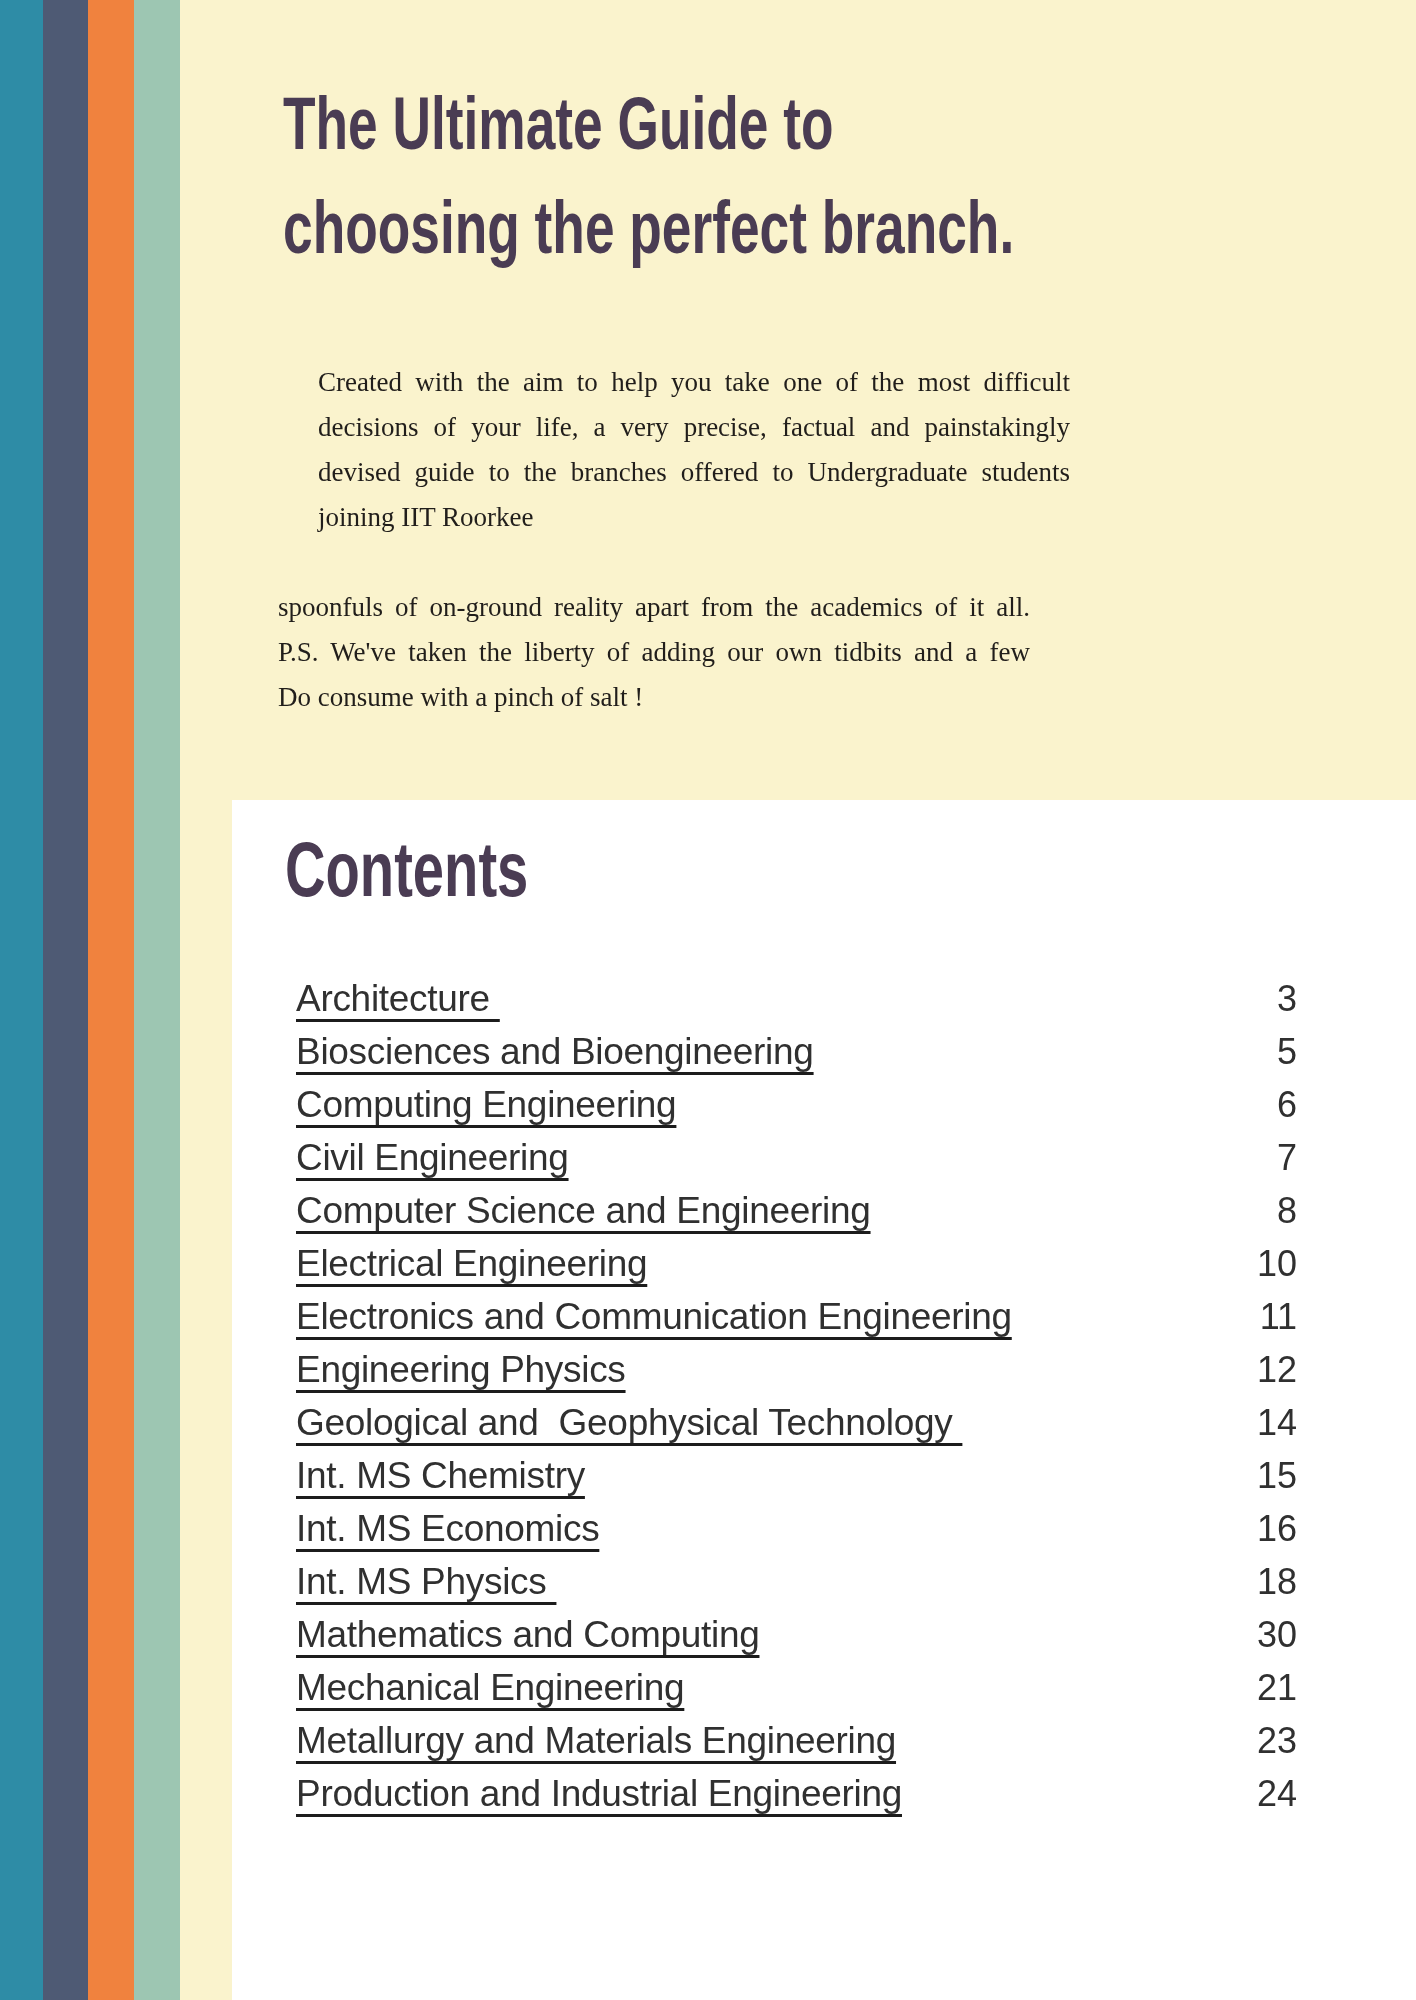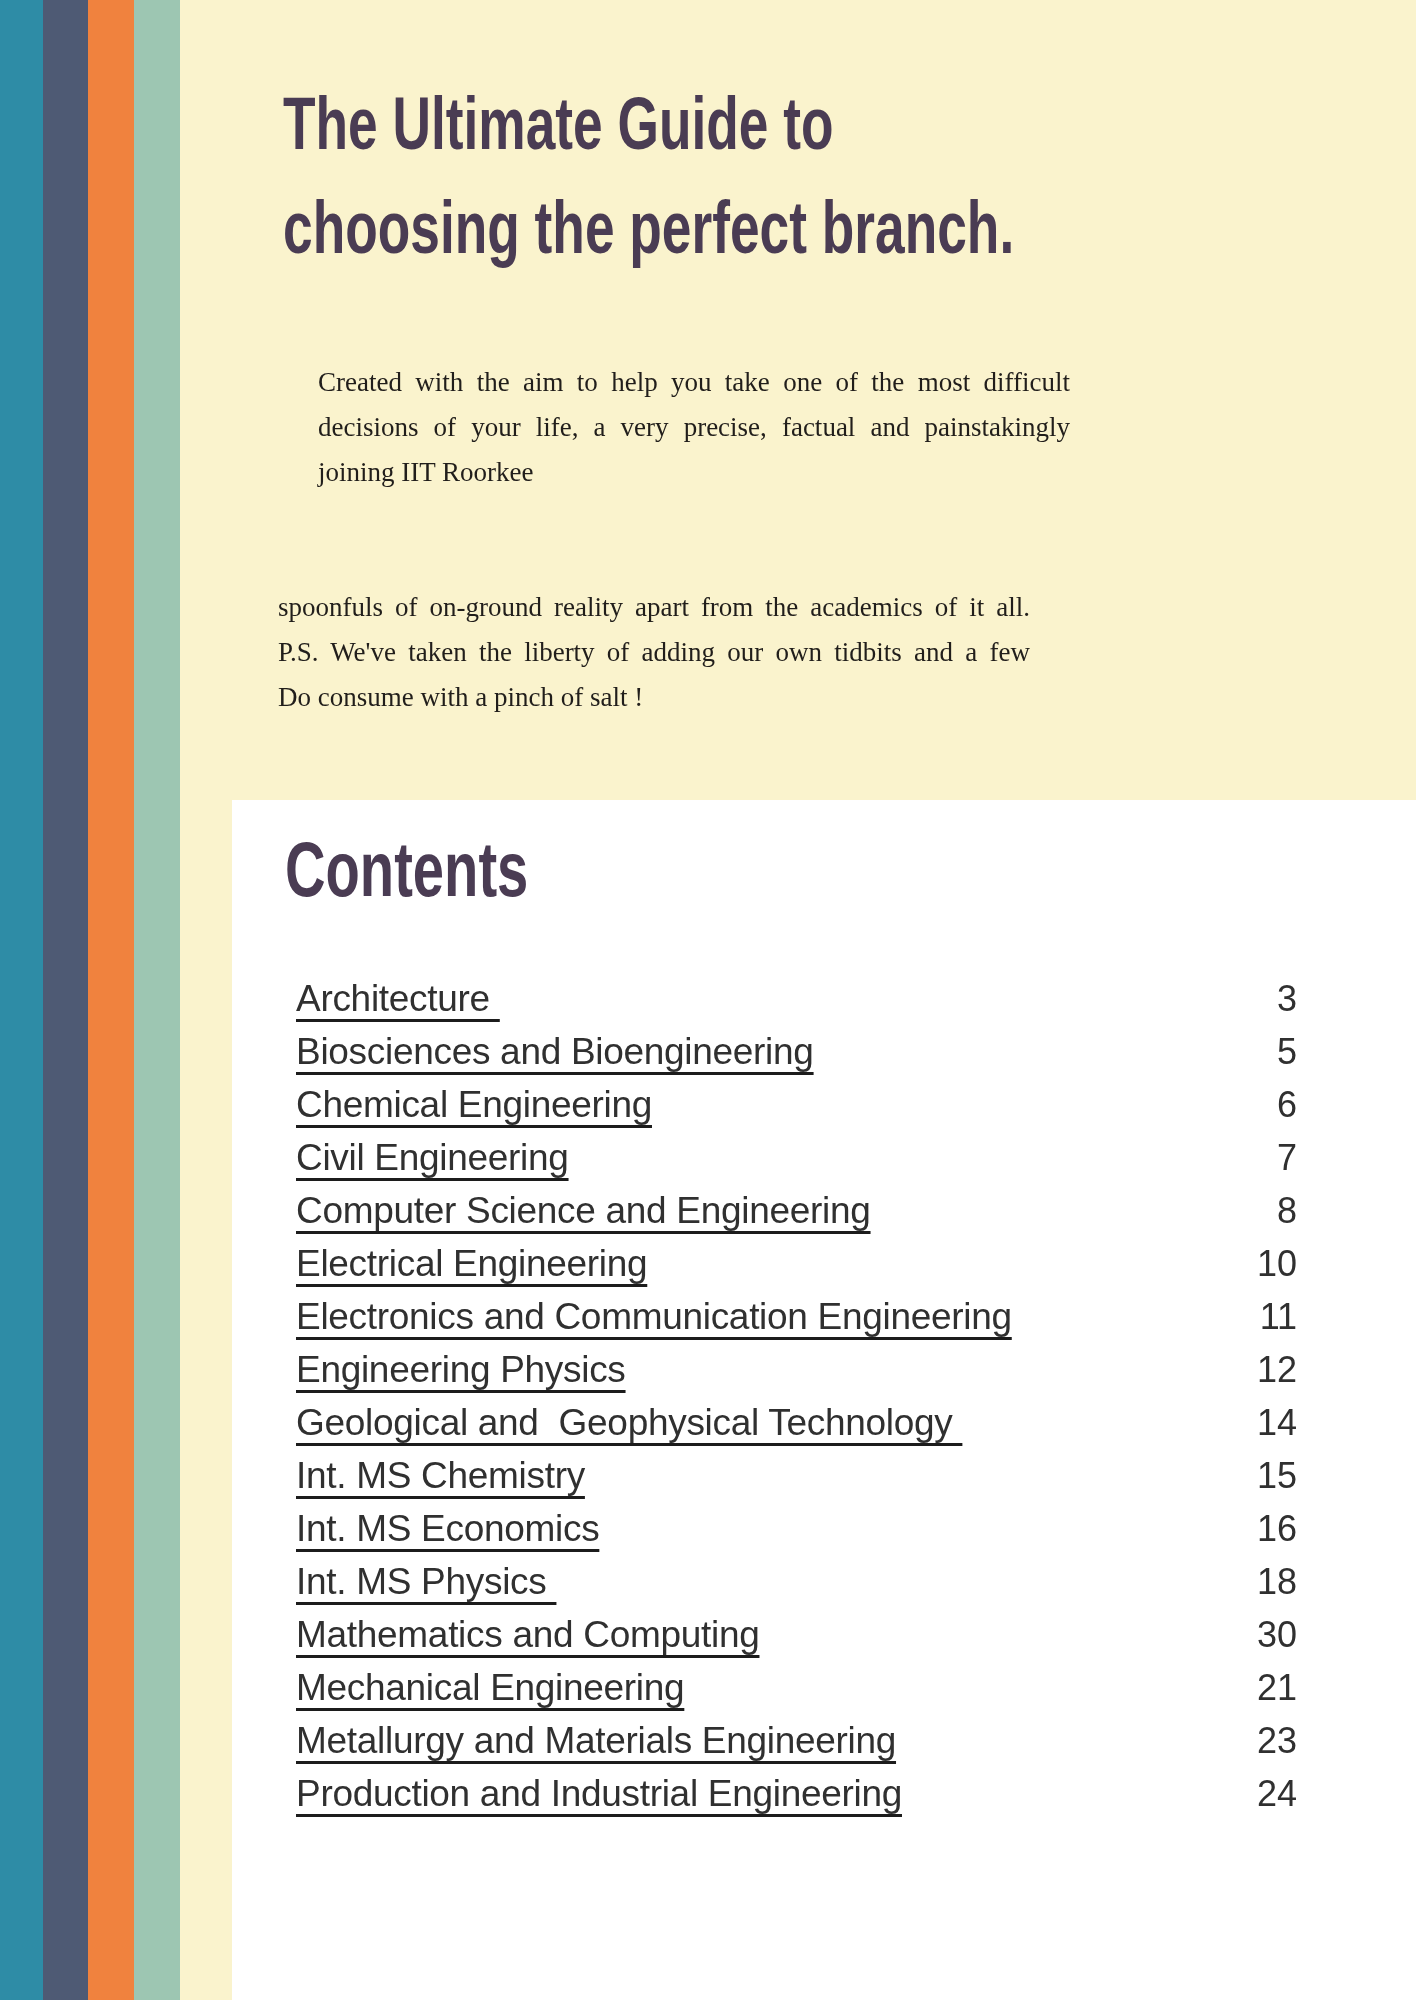--- a/index.html
+++ b/index.html
@@ -121,20 +121,21 @@
   <div>The Ultimate Guide to</div>
   <div>choosing the perfect branch.</div>
 </h1>
 
 <div class="lede lede-1">
 
     <div class="lede-line">Created with the aim to help you take one of the most difficult</div>
 
     <div class="lede-line">decisions of your life, a very precise, factual and painstakingly</div>
 
+    <div class="lede-line">devised guide to the branches offered to Undergraduate students</div>
 
     <div class="lede-line">joining IIT Roorkee</div>
   </div>
 
 <div class="lede lede-2">
 
     <div class="lede-line">spoonfuls of on-ground reality apart from the academics of it all.</div>
 
     <div class="lede-line">P.S. We've taken the liberty of adding our own tidbits and a few</div>
 
@@ -149,21 +150,21 @@
       <a class="toc-link">Architecture </a>
       <span class="toc-page">3</span>
     </div>
 
     <div class="toc-row">
       <a class="toc-link">Biosciences and Bioengineering</a>
       <span class="toc-page">5</span>
     </div>
 
     <div class="toc-row">
-      <a class="toc-link">Chemical Engineering</a>
+      <a class="toc-link">Computing Engineering</a>
       <span class="toc-page">6</span>
     </div>
 
     <div class="toc-row">
       <a class="toc-link">Civil Engineering</a>
       <span class="toc-page">7</span>
     </div>
 
     <div class="toc-row">
       <a class="toc-link">Computer Science and Engineering</a>

